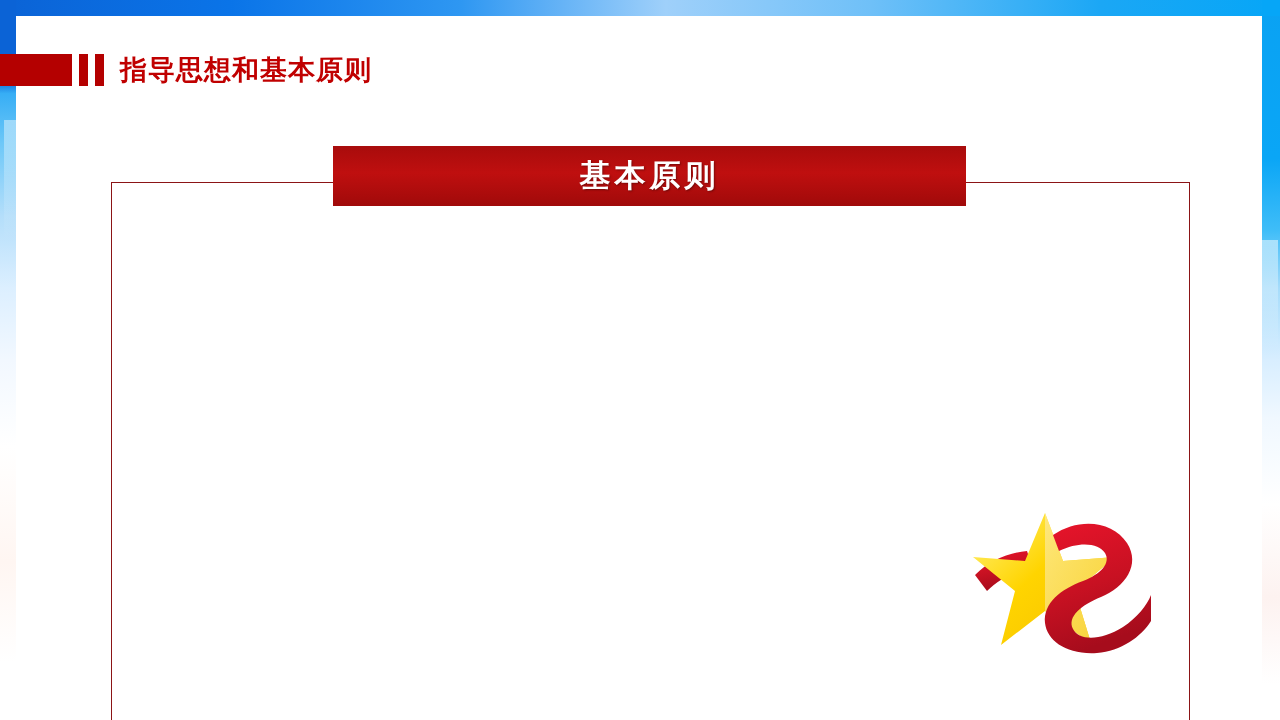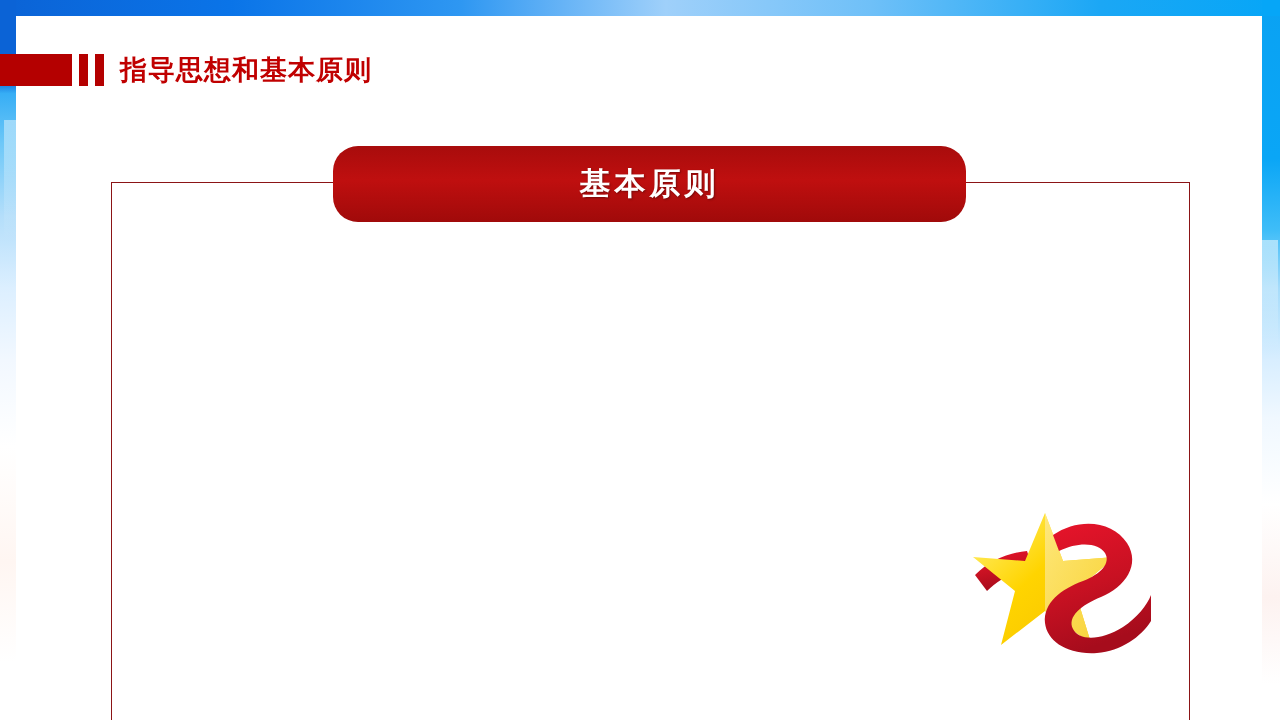--- a/index.html
+++ b/index.html
@@ -129,26 +129,25 @@
     border-bottom: none;
     box-sizing: border-box;
   }
 
   
   .banner {
     position: absolute;
     left: 333px;
     top: 146px;
     width: 633px;
-    height: 76px;
+    height: 60px;
     background: linear-gradient(180deg, #a80c0c 0%, #bf0f0f 45%, #a00a0a 100%);
     display: flex;
     align-items: center;
     justify-content: center;
-    border-radius: 25px;
   }
   .banner-title {
     color: #ffffff;
     font-family: "Liberation Serif", "DejaVu Serif", serif;
     font-size: 31px;
     font-weight: bold;
     letter-spacing: 4px;
     text-shadow: 1px 1px 2px rgba(0,0,0,.35);
   }
 

